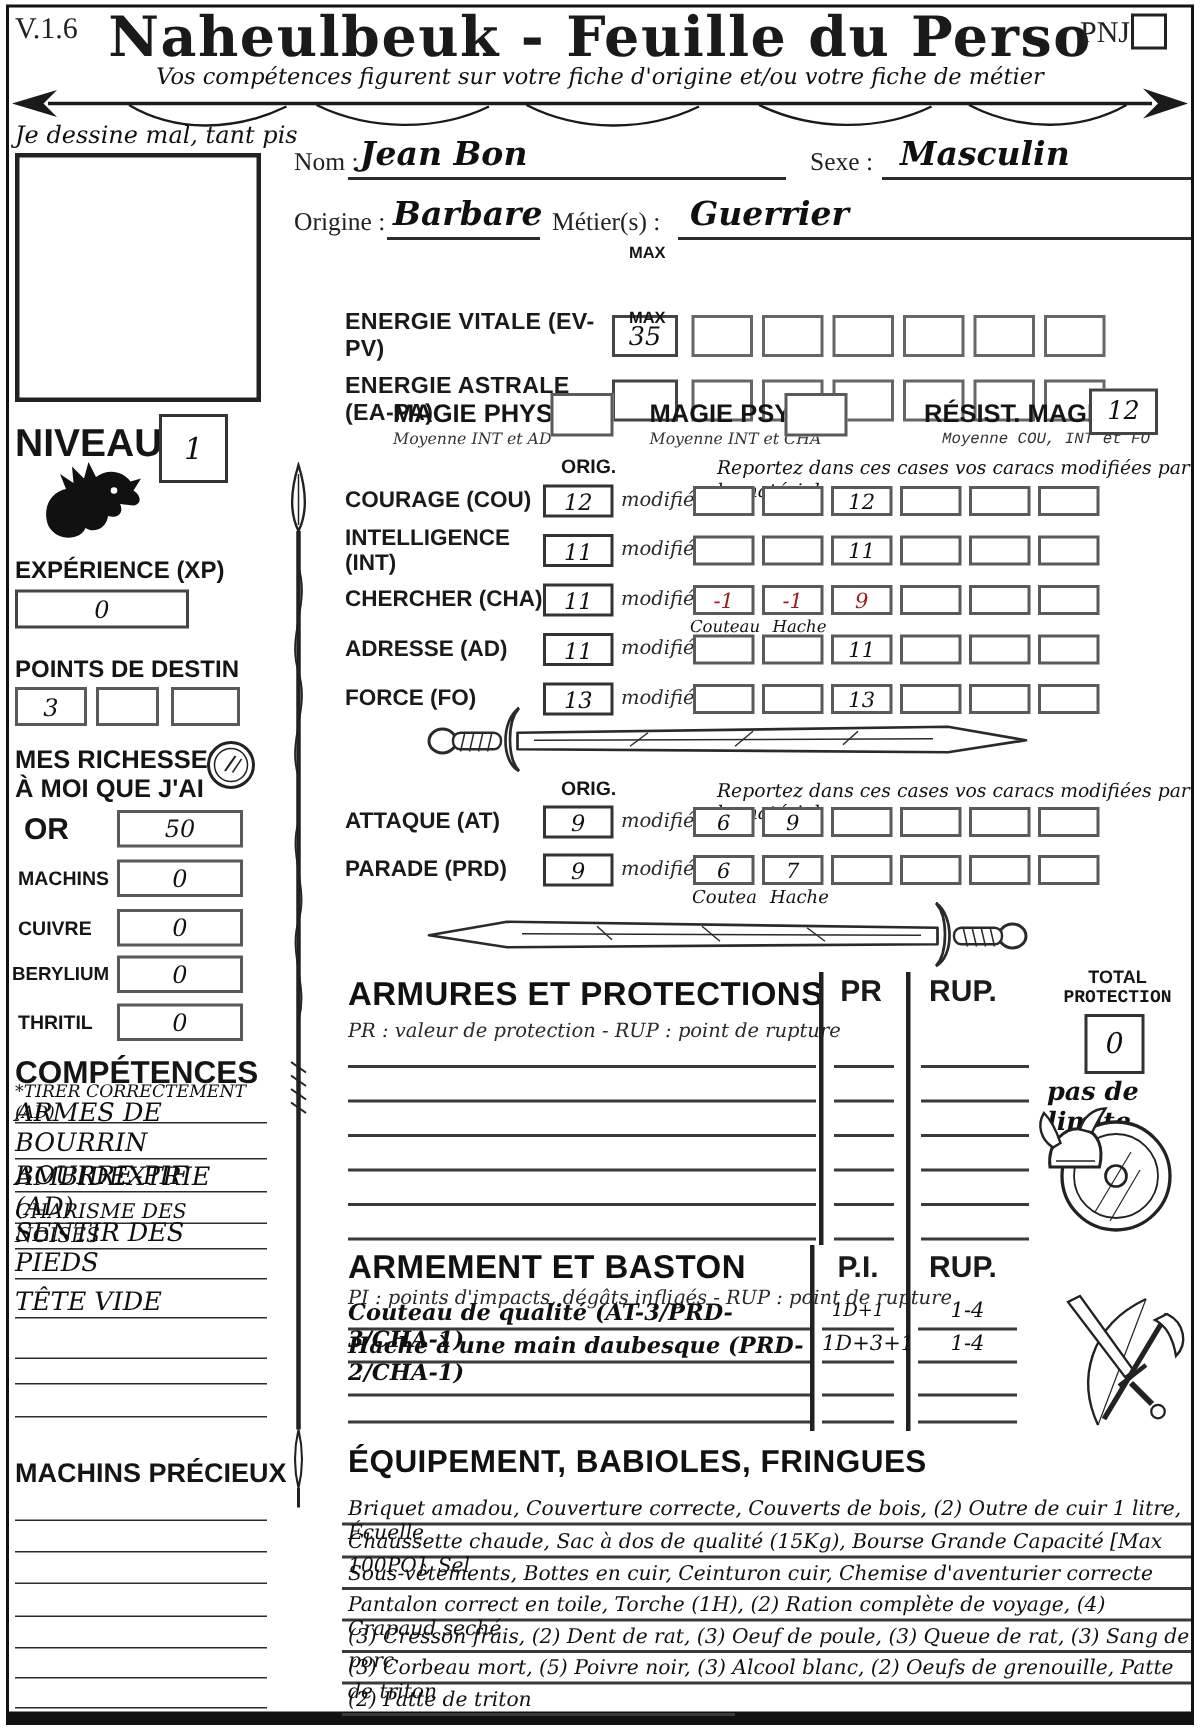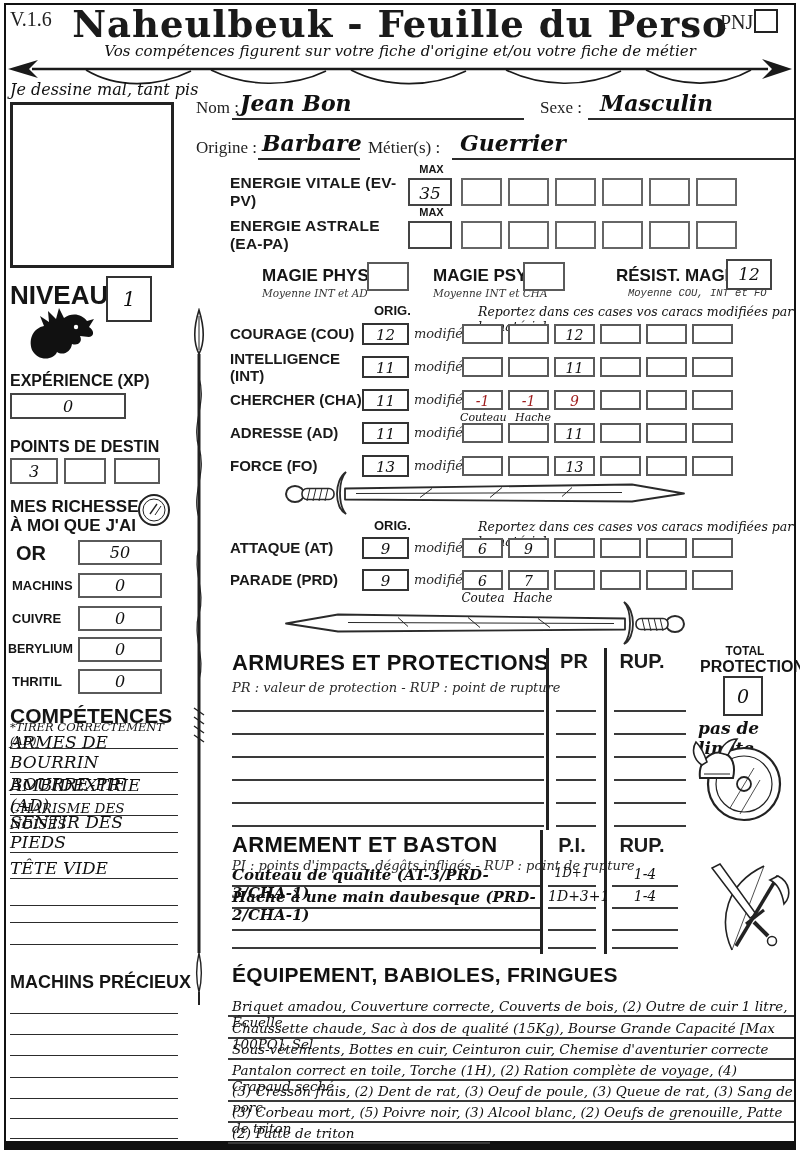--- a/index.html
+++ b/index.html
@@ -10,21 +10,21 @@
   .abs{position:absolute;}
   .bh{font-family:"Liberation Sans",sans-serif;font-weight:700;color:#151515;}
   .hw{font-family:"DejaVu Serif",serif;font-style:italic;color:#101010;}
   .sr{font-family:"Liberation Serif",serif;color:#222;}
   .box{border:2px solid #5a5a5a;background:#fff;text-align:center;box-sizing:border-box;}
   .obox{border:2.5px solid #333;}
   .red{color:#9e1b1b;}
   .uline{border-bottom:2px solid #2c2c2c;}
   .thinline{border-bottom:1.6px solid #2c2c2c;}
   
-  .energy-row{position:absolute;left:230px;display:flex;align-items:center;}
+  .energy-row{position:absolute;left:230px;display:flex;align-items:center;margin-top:32px;}
   .e-label{width:178px;font:700 15.5px "Liberation Sans",sans-serif;letter-spacing:.2px;}
   .e-max{width:44px;height:28px;line-height:26px;border:2.5px solid #444;font-size:17px;}
   .e-cells{display:flex;gap:6px;margin-left:9px;}
   .e-cell{width:41px;height:28px;border:2px solid #666;}
   
   .stat-row{position:absolute;left:230px;height:27px;display:flex;align-items:center;}
   .s-label{width:132px;font:700 15px "Liberation Sans",sans-serif;}
   .s-orig{width:47px;height:22px;line-height:21px;font-size:15px;}
   .s-mod{width:46px;padding-left:5px;font-size:13px;color:#2b2b2b;}
   .s-cells{display:flex;gap:5px;margin-left:2px;}
@@ -331,21 +331,21 @@
   <div class="linecell" style="left:556px;top:794px;width:40px;height:10px;"></div>
   <div class="linecell" style="left:556px;top:817px;width:40px;height:10px;"></div>
   <div class="linecell" style="left:614px;top:702px;width:72px;height:10px;"></div>
   <div class="linecell" style="left:614px;top:725px;width:72px;height:10px;"></div>
   <div class="linecell" style="left:614px;top:748px;width:72px;height:10px;"></div>
   <div class="linecell" style="left:614px;top:771px;width:72px;height:10px;"></div>
   <div class="linecell" style="left:614px;top:794px;width:72px;height:10px;"></div>
   <div class="linecell" style="left:614px;top:817px;width:72px;height:10px;"></div>
 
   <div class="abs bh" style="left:700px;top:644px;width:90px;text-align:center;font-size:12px;">TOTAL</div>
-  <div class="abs bh" style="left:700px;top:658px;width:90px;text-align:center;font-size:16px;">PROTECTION</div>
+  <div class="abs bh" style="left:700px;top:658px;width:90px;text-align:center;font-size:12px;font-family:Liberation Mono, monospace;">PROTECTION</div>
   <div class="abs box obox hw" style="left:723px;top:676px;width:40px;height:40px;line-height:36px;font-size:19px;">0</div>
   <div class="abs hw" style="left:698px;top:718px;font-size:17px;font-weight:700;">pas de limite</div>
   <svg class="abs" style="left:690px;top:738px;" width="92" height="86" viewBox="0 0 92 86">
     <circle cx="54" cy="46" r="36" fill="#fff" stroke="#222" stroke-width="2.2"></circle>
     <circle cx="54" cy="46" r="28" fill="none" stroke="#222" stroke-width="1.2"></circle>
     <circle cx="54" cy="46" r="7" fill="#fff" stroke="#222" stroke-width="1.8"></circle>
     <path d="M40 70 l24 -40 M50 76 l20 -34" stroke="#222" stroke-width="0.8"></path>
     <path d="M10 40 C8 24 20 12 33 15 C42 17 46 27 43 40 Z" fill="#fff" stroke="#222" stroke-width="2"></path>
     <path d="M12 27 C4 22 1 12 6 4 C12 10 15 18 17 24 Z" fill="#fff" stroke="#222" stroke-width="1.6"></path>
     <path d="M30 15 C32 7 39 1 47 1 C43 7 40 13 38 17 Z" fill="#fff" stroke="#222" stroke-width="1.6"></path>

